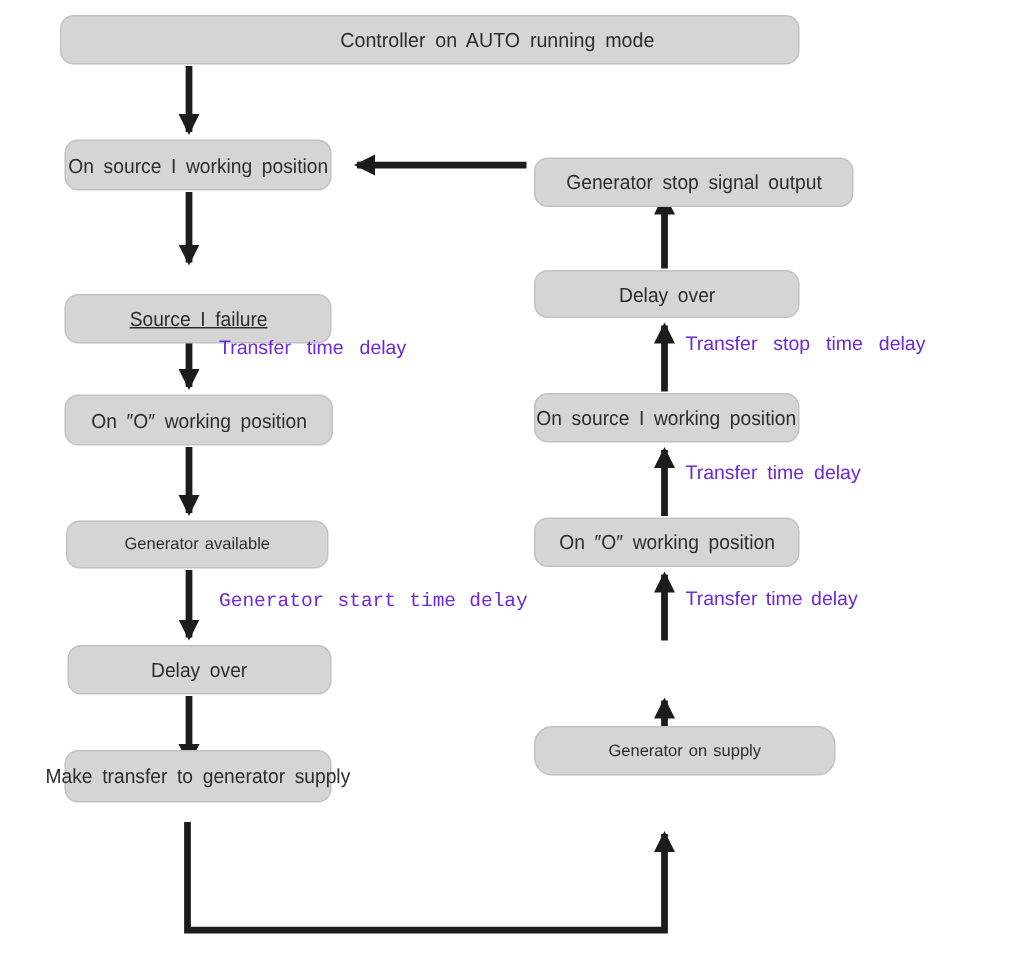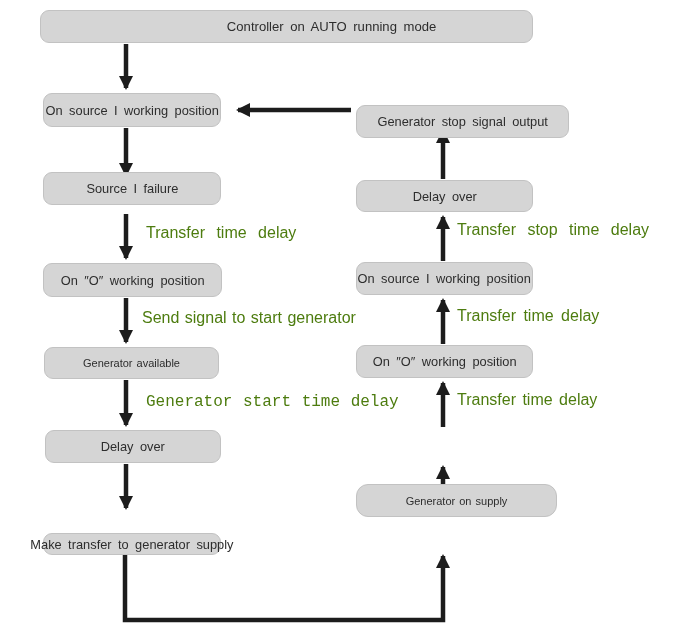--- a/index.html
+++ b/index.html
@@ -39,36 +39,36 @@
   .big .txt {
     font-size: 11px;
     word-spacing: 1px;
   }
   
   .shift-right .txt { transform: scaleX(0.97) translateX(46px); }
 
   
   #n-controller { left: 40px;  top: 10px;  width: 493px; height: 33px; }
   #n-l1 { left: 43px;  top: 93px;  width: 178px; height: 34px; }
-  #n-l2 { left: 43px;  top: 172px; width: 178px; height: 33px; }
+  #n-l2 { left: 43px;  top: 196px; width: 178px; height: 33px; text-decoration: underline; }
   #n-l3 { left: 43px;  top: 263px; width: 179px; height: 34px; }
   #n-l4 { left: 44px;  top: 347px; width: 175px; height: 32px; }
   #n-l5 { left: 45px;  top: 430px; width: 176px; height: 33px; }
-  #n-l6 { left: 43px;  top: 533px; width: 178px; height: 22px; align-items: center; }
+  #n-l6 { left: 43px;  top: 500px; width: 178px; height: 35px; align-items: center; }
   #n-r1 { left: 356px; top: 93px;  width: 213px; height: 33px; margin-top: 12px; }
   #n-r2 { left: 356px; top: 180px; width: 177px; height: 32px; }
   #n-r3 { left: 356px; top: 262px; width: 177px; height: 33px; }
   #n-r4 { left: 356px; top: 345px; width: 177px; height: 33px; }
   #n-r5 { left: 356px; top: 428px; width: 177px; height: 34px; }
   #n-r6 { left: 356px; top: 484px; width: 201px; height: 33px; border-radius: 12px; }
 
   .edge-label {
     position: absolute;
-    font-size: 16px;
-    color: #4d7c0f;
+    font-size: 13px;
+    color: #6d28d9;
     white-space: nowrap;
     word-spacing: 3px;
   }
   .edge-label.wide { word-spacing: 7px; }
   #el-left-transfer  { left: 146px; top: 224px; }
   #el-send-signal    { left: 142px; top: 309px; word-spacing: 1px; }
   #el-gen-start      { left: 146px; top: 393px; word-spacing: 1px; font-family: Liberation Mono, monospace; }
   #el-gen-stop       { left: 457px; top: 221px; }
   #el-right-transfer-upper { left: 457px; top: 307px; }
   #el-right-transfer-lower { left: 457px; top: 391px; word-spacing: 2px; }
@@ -148,19 +148,18 @@
     <span class="txt">On source I working position</span>
   </div>
   <div class="node cond" id="n-r4">
     <span class="txt">On ″O″ working position</span>
   </div>
   <div class="node big" id="n-r6">
     <span class="txt">Generator on supply</span>
   </div>
 
   <div class="edge-label wide" id="el-left-transfer">Transfer time delay</div>
-  <div class="edge-label" id="el-send-signal">Send signal to start generator</div>
   <div class="edge-label" id="el-gen-start">Generator start time delay</div>
   <div class="edge-label wide" id="el-gen-stop">Transfer stop time delay</div>
   <div class="edge-label" id="el-right-transfer-upper">Transfer time delay</div>
   <div class="edge-label" id="el-right-transfer-lower">Transfer time delay</div>
 
 </div>
 
 </body></html>

